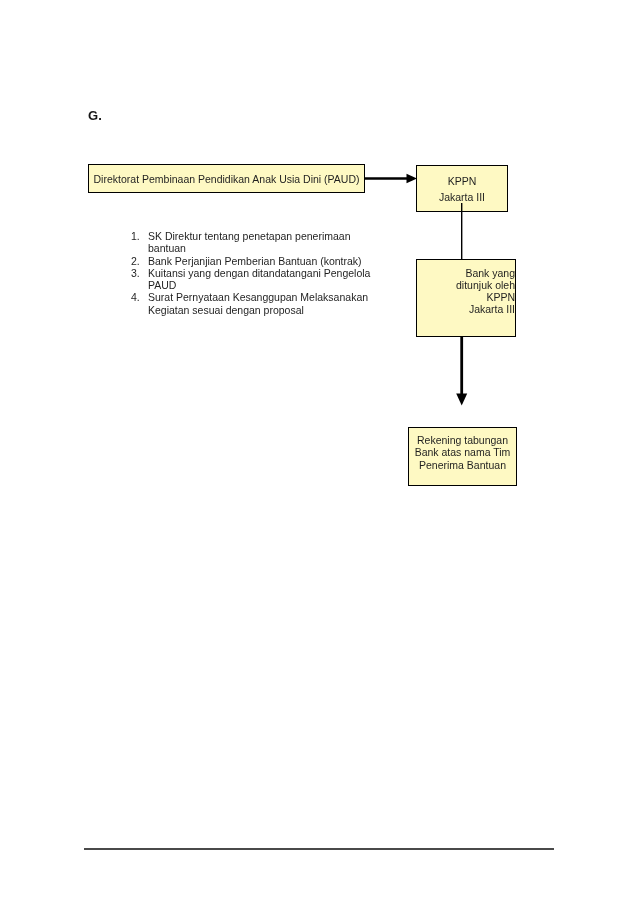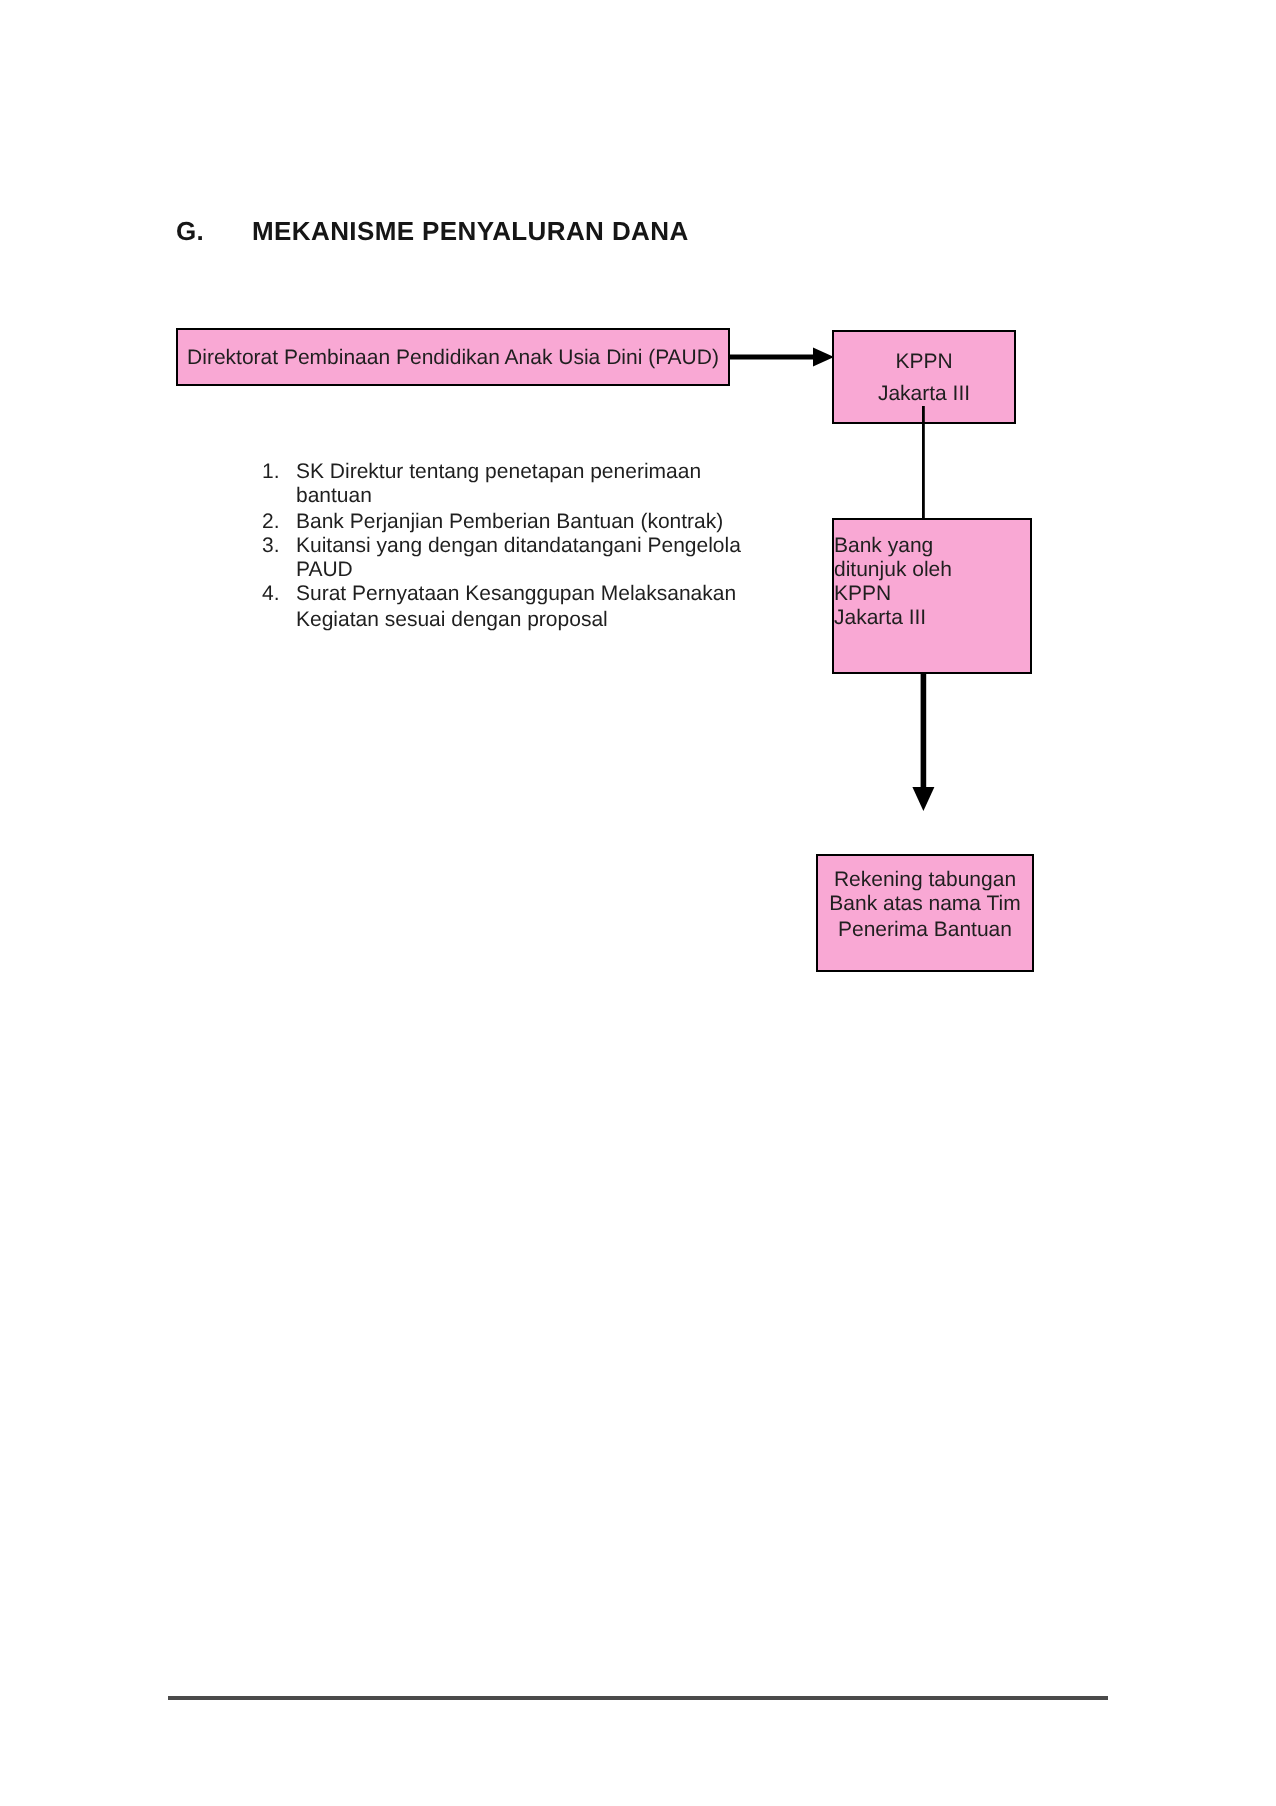--- a/index.html
+++ b/index.html
@@ -30,42 +30,42 @@
   }
   .heading .num {
     display: inline-block;
     width: 38px;
   }
   
   .fc-box {
     position: absolute;
     box-sizing: border-box;
     border: 1.5px solid #000;
-    background: #f9a8d4;
+    background: #fef9c3;
     font-size: 10.5px;
     color: #1f1f1f;
   }
   .fc-box .lbl { white-space: pre-line; }
   .box-direktorat {
     left: 88px; top: 164px;
     width: 277px; height: 29px;
     display: flex; align-items: center; justify-content: center;
     text-align: center;
   }
   .box-kppn {
     left: 416px; top: 165px;
     width: 92px; height: 47px;
     display: flex; align-items: center; justify-content: center;
     text-align: center;
     line-height: 16px;
   }
   .box-bank {
     left: 416px; top: 259px;
     width: 100px; height: 78px;
-    text-align: left;
+    text-align: right;
     padding-top: 7px;
     line-height: 12px;
   }
   .box-rekening {
     left: 408px; top: 406px;
     width: 109px; height: 59px;
     text-align: center;
     padding-top: 6px;
     line-height: 12.4px;
     margin-top: 21px;
@@ -117,21 +117,20 @@
     letter-spacing: 0.2px;
   }
 </style>
 </head>
 <body>
 
 <div class="page">
 
   <div class="heading">
     <span class="num">G.</span>
-    <span class="ttl">MEKANISME PENYALURAN DANA</span>
   </div>
 
   <div class="fc-box box-direktorat">
     <span class="lbl">Direktorat Pembinaan Pendidikan Anak Usia Dini (PAUD)</span>
   </div>
 
   <div class="fc-box box-kppn">
     <span class="lbl">KPPN
 Jakarta III</span>
   </div>

